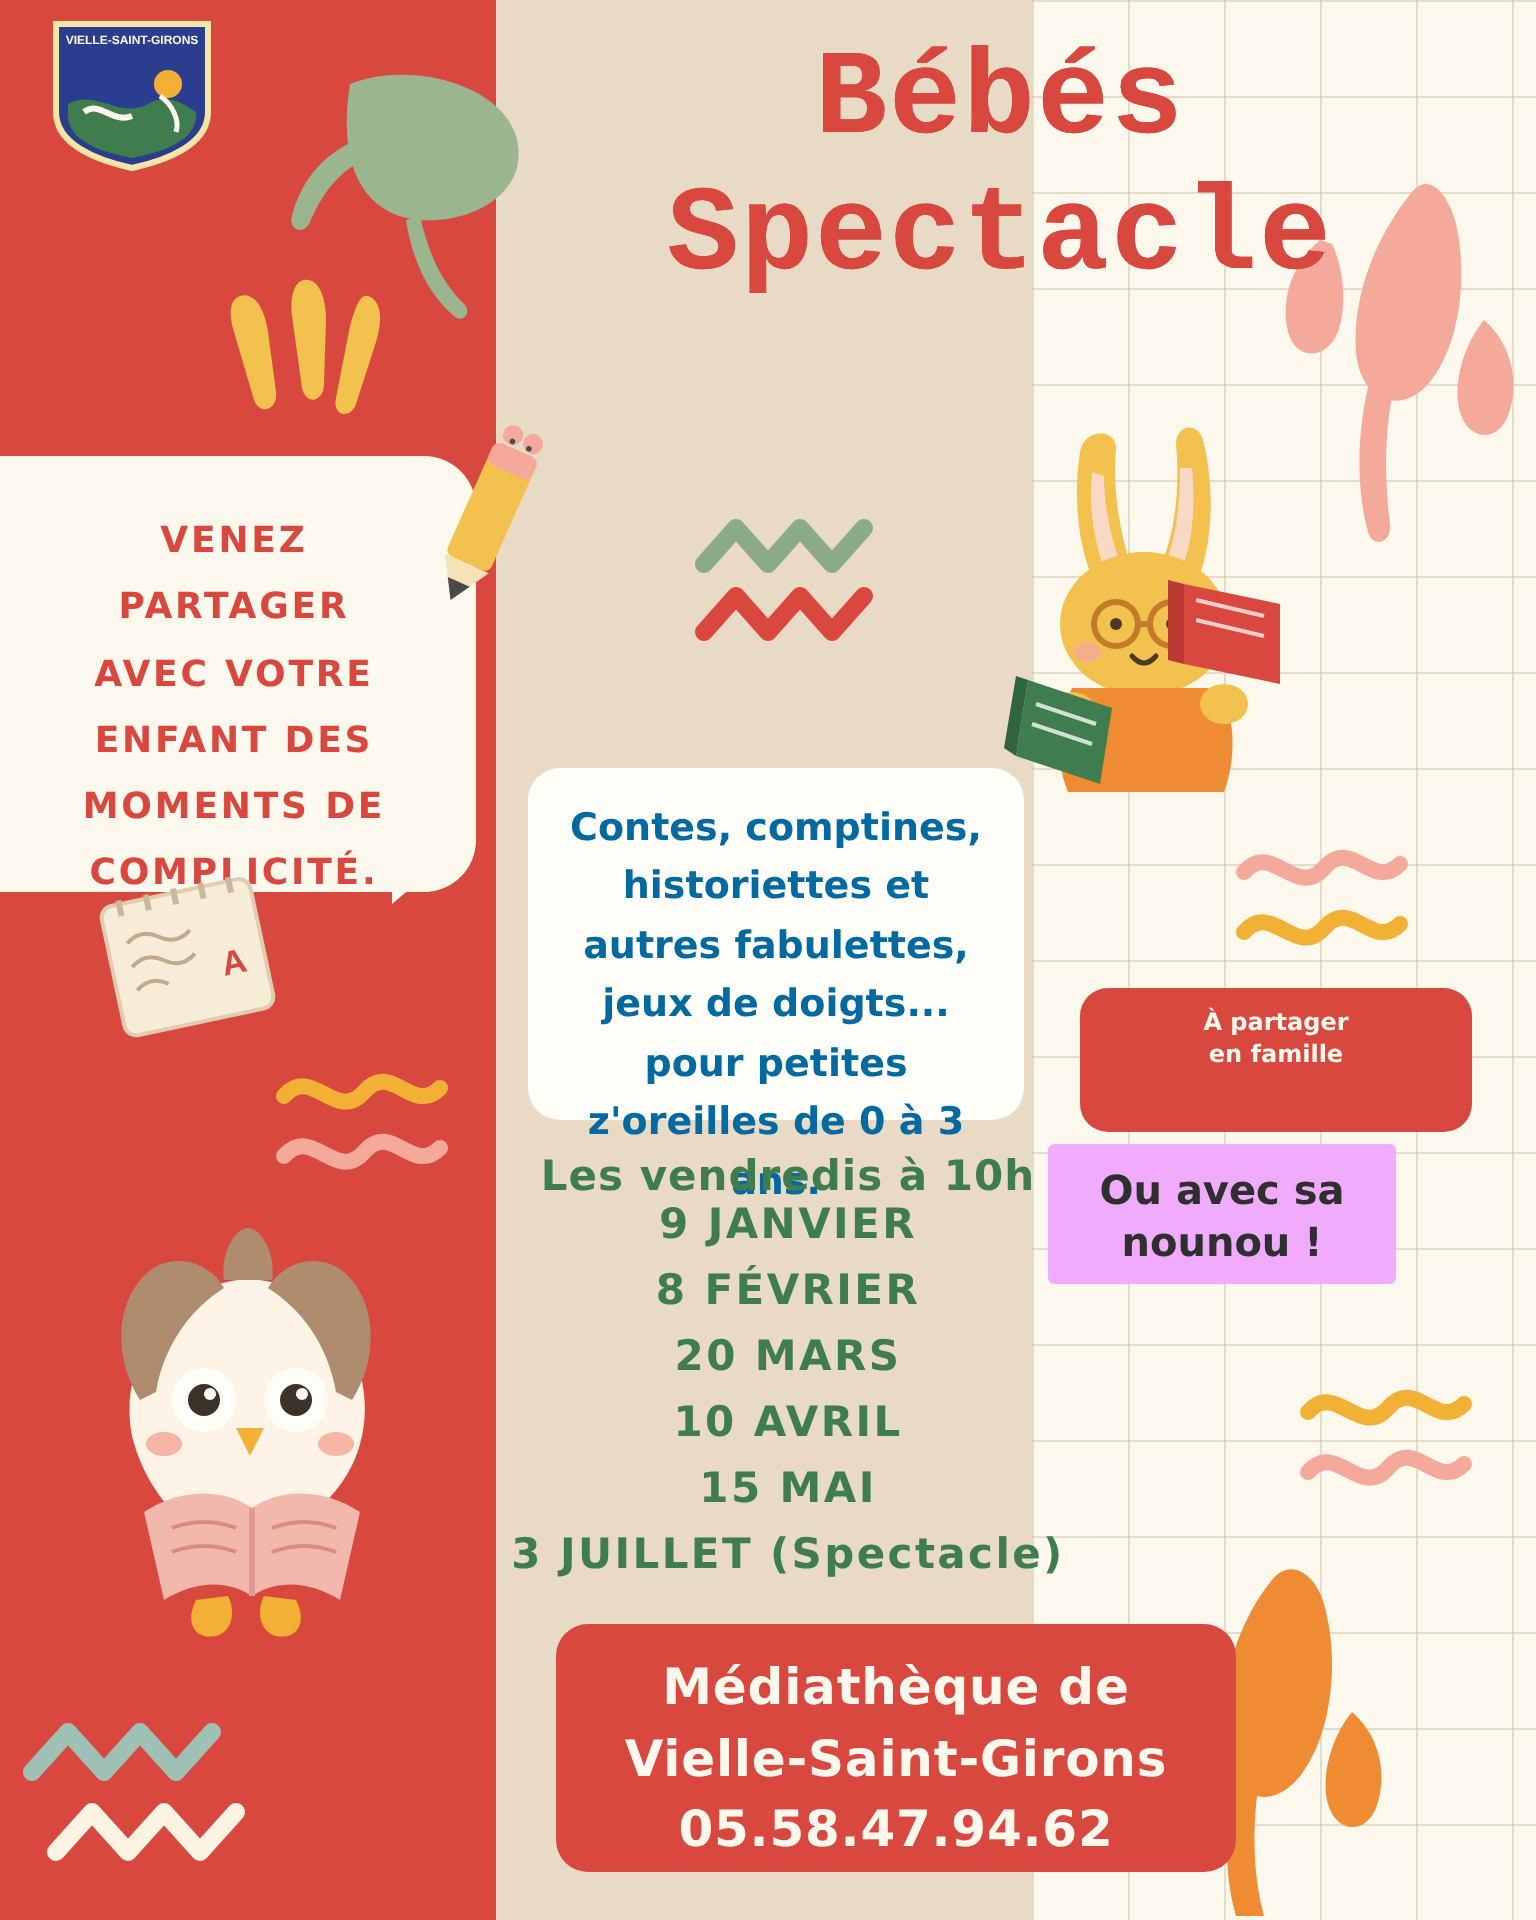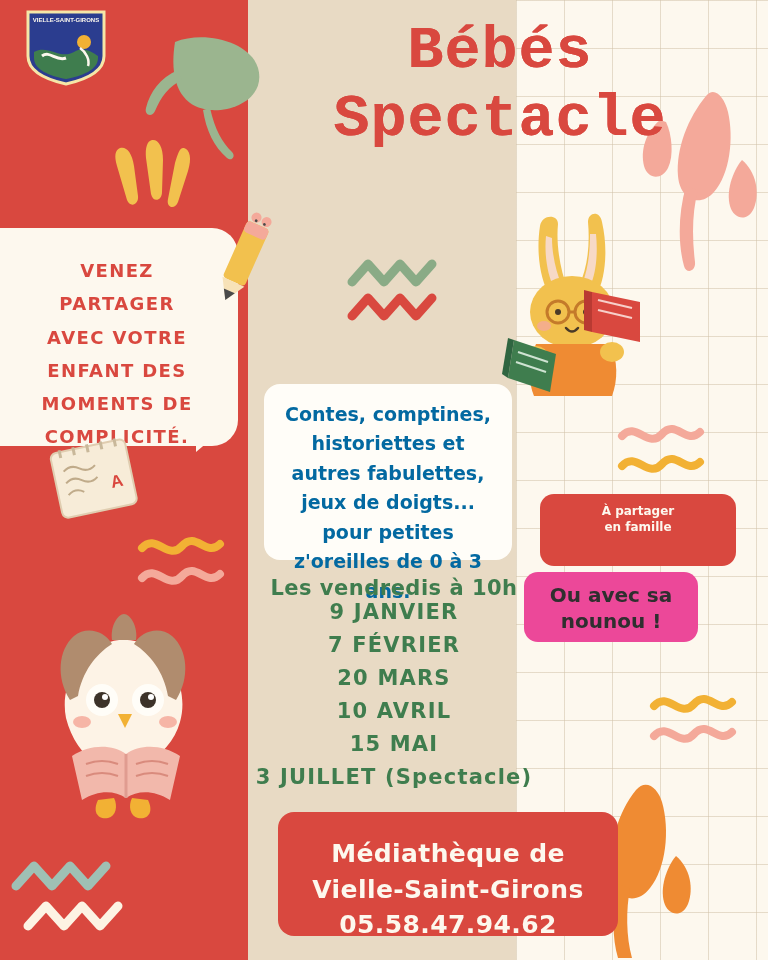--- a/index.html
+++ b/index.html
@@ -154,41 +154,41 @@
     font-weight: bold;
     font-size: 12px;
     line-height: 1.32;
   }
 
   
   .pill-beige {
     position: absolute;
     left: 524px; top: 572px;
     width: 174px; height: 70px;
-    background: #ec4899;
-    border-radius: 14px;
+    background: #f0abfc;
+    border-radius: 3px;
     box-sizing: border-box;
     padding-top: 10px;
     text-align: center;
     color: #2f2f2f;
     font-family: "DejaVu Sans", sans-serif;
     font-weight: bold;
     font-size: 20px;
     line-height: 1.32;
   }
 
   
   .footer-box {
     position: absolute;
     left: 278px; top: 812px;
     width: 340px; height: 124px;
     background: #d9483f;
     border-radius: 16px;
     box-sizing: border-box;
-    padding-top: 24px;
+    padding-top: 14px;
     text-align: center;
     color: #fdf8ee;
     font-family: "DejaVu Sans", sans-serif;
     font-weight: bold;
     font-size: 25px;
     line-height: 1.42;
     letter-spacing: .4px;
   }
 
   
@@ -390,21 +390,21 @@
     </g>
   </svg>
 
   <div class="desc-box">
     <p>Contes, comptines, historiettes et autres fabulettes, jeux de doigts... pour petites z'oreilles de 0 à 3 ans.</p>
   </div>
 
   <div class="dates">
     <div class="lead">Les vendredis à 10h</div>
     <div class="d">9 JANVIER</div>
-    <div class="d">7 FÉVRIER</div>
+    <div class="d">8 FÉVRIER</div>
     <div class="d">20 MARS</div>
     <div class="d">10 AVRIL</div>
     <div class="d">15 MAI</div>
     <div class="d">3 JUILLET (Spectacle)</div>
   </div>
 
   <div class="pill-red">
     <div>À partager</div>
     <div>en famille</div>
   </div>

